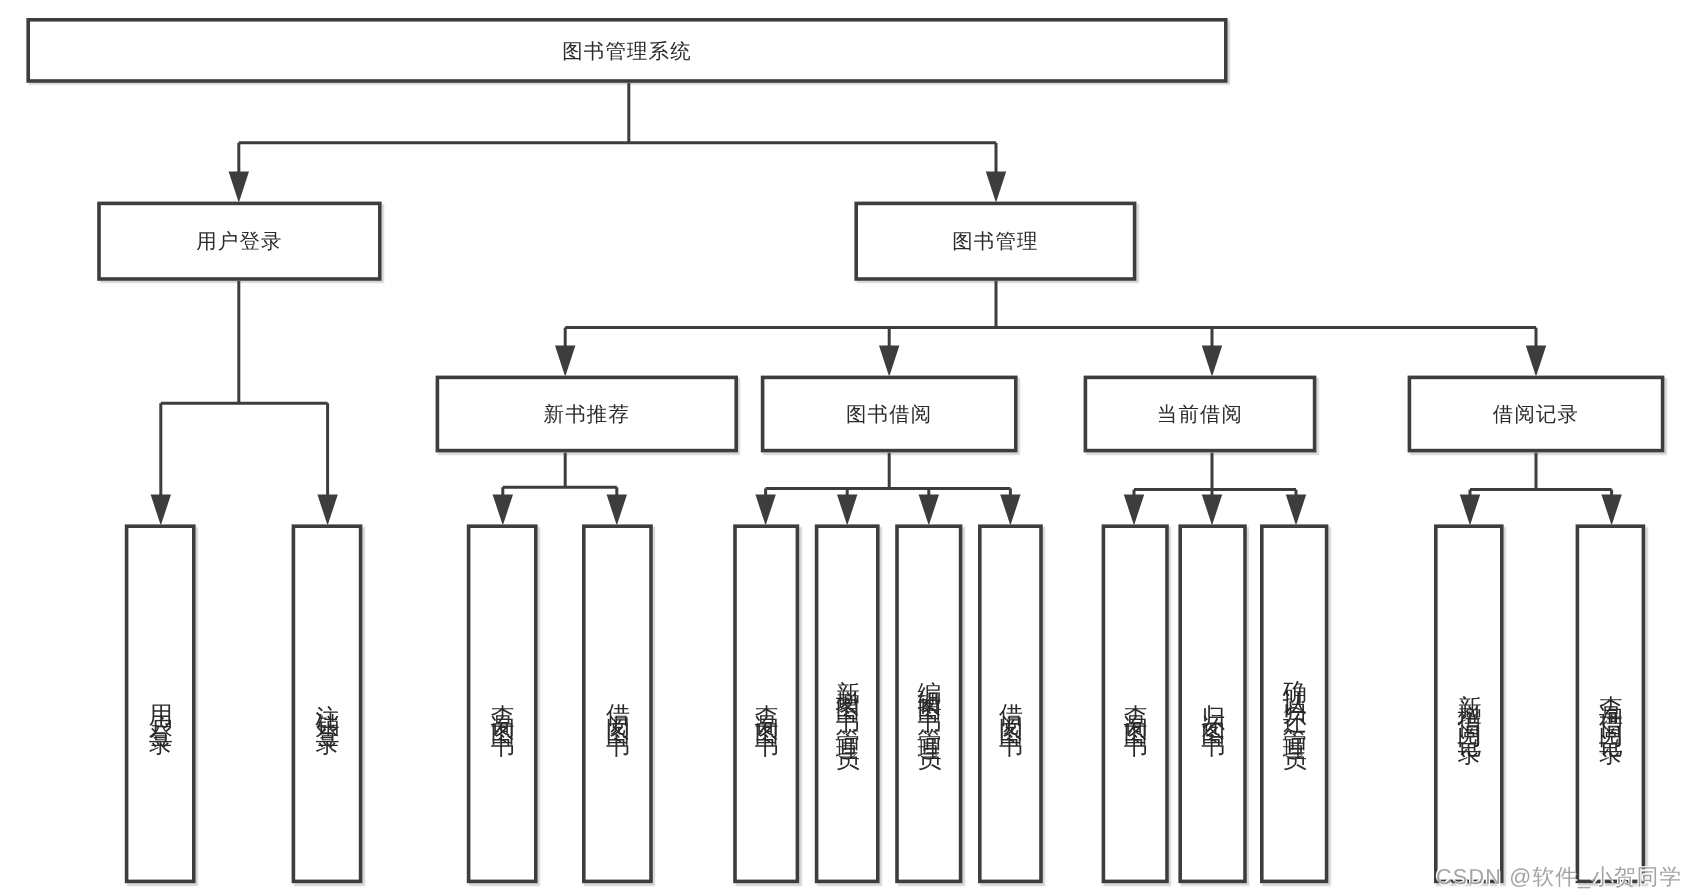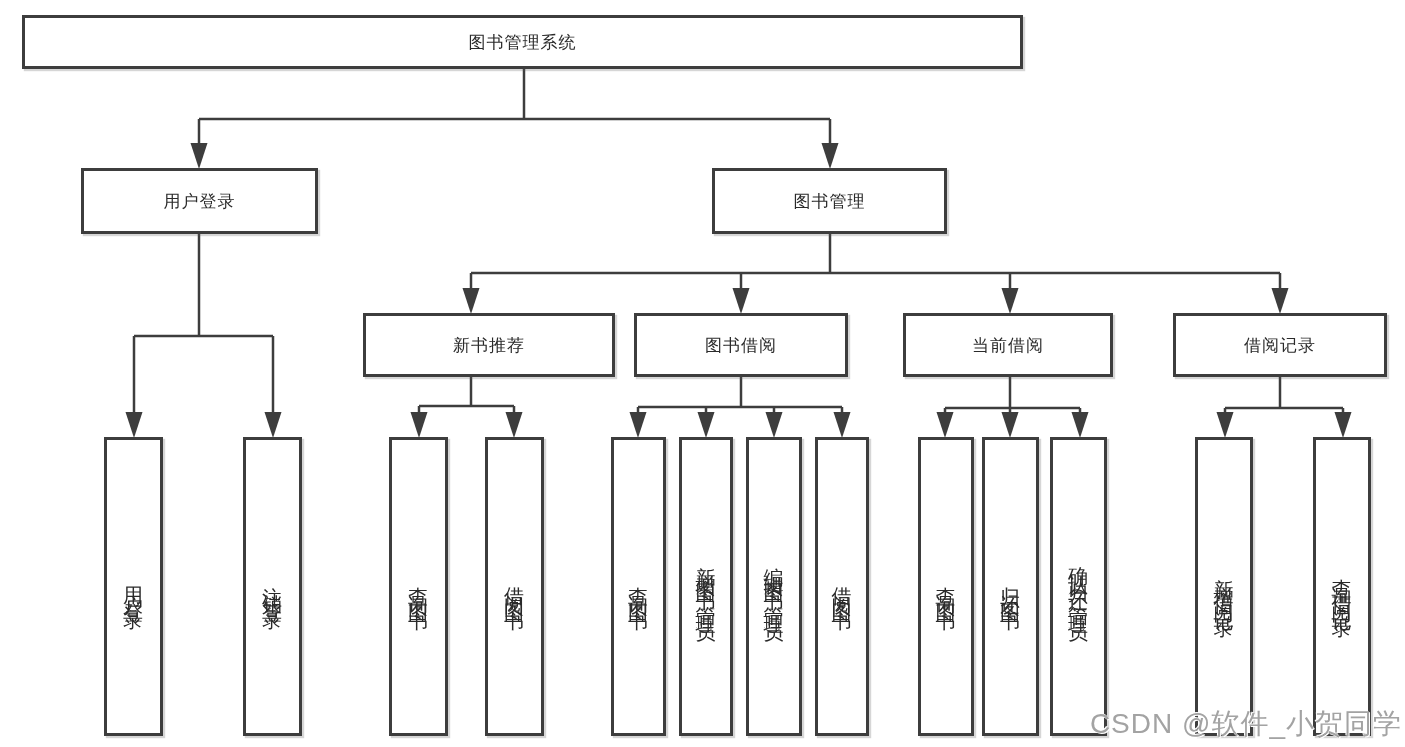--- a/index.html
+++ b/index.html
@@ -42,21 +42,21 @@
     text-orientation: mixed;
     font-size: 20px;
     letter-spacing: 0.4em;
     white-space: normal;
     line-height: 1.1;
   }
   #watermark {
     position: absolute;
     right: 3px;
     bottom: 4px;
-    font-size: 28px;
+    font-size: 18px;
     color: #a3a3a3;
     text-shadow: 1px 1px 0 #ffffff, -1px -1px 0 #ffffff;
     letter-spacing: 1px;
   }
 </style>
 </head>
 <body>
 
 <div id="canvas">
   <svg id="connector-layer" xmlns="http://www.w3.org/2000/svg">
@@ -112,21 +112,21 @@
       <polygon points="1071.5,412 1088.5,412 1080,438" fill="#3d3d3d"></polygon>
       <polygon points="1216.5,412 1233.5,412 1225,438" fill="#3d3d3d"></polygon>
       <polygon points="1334.5,412 1351.5,412 1343,438" fill="#3d3d3d"></polygon>
     </svg>
   <div id="nodes">
       <div class="node" style="left: 22px; top: 15px; width: 1001px; height: 54px; border-color: rgb(61, 61, 61); color: rgb(42, 42, 42);">图书管理系统</div>
       <div class="node" style="left: 81px; top: 168px; width: 237px; height: 66px; border-color: rgb(61, 61, 61); color: rgb(42, 42, 42);">用户登录</div>
       <div class="node" style="left: 712px; top: 168px; width: 235px; height: 66px; border-color: rgb(61, 61, 61); color: rgb(42, 42, 42);">图书管理</div>
       <div class="node" style="left: 363px; top: 313px; width: 252px; height: 64px; border-color: rgb(61, 61, 61); color: rgb(42, 42, 42);">新书推荐</div>
       <div class="node" style="left: 634px; top: 313px; width: 214px; height: 64px; border-color: rgb(61, 61, 61); color: rgb(42, 42, 42);">图书借阅</div>
-      <div class="node" style="left: 903px; top: 313px; width: 210px; height: 64px; border-color: rgb(61, 61, 61); color: rgb(42, 42, 42);">当前借阅</div>
+      <div class="node" style="left: 903px; top: 313px; width: 194px; height: 64px; border-color: rgb(61, 61, 61); color: rgb(42, 42, 42);">当前借阅</div>
       <div class="node" style="left: 1173px; top: 313px; width: 214px; height: 64px; border-color: rgb(61, 61, 61); color: rgb(42, 42, 42);">借阅记录</div>
       <div class="node vertical" style="left: 104px; top: 437px; width: 59px; height: 299px; border-color: rgb(61, 61, 61); color: rgb(42, 42, 42);">用户登录</div>
       <div class="node vertical" style="left: 243px; top: 437px; width: 59px; height: 299px; border-color: rgb(61, 61, 61); color: rgb(42, 42, 42);">注销登录</div>
       <div class="node vertical" style="left: 389px; top: 437px; width: 59px; height: 299px; border-color: rgb(61, 61, 61); color: rgb(42, 42, 42);">查询图书</div>
       <div class="node vertical" style="left: 485px; top: 437px; width: 59px; height: 299px; border-color: rgb(61, 61, 61); color: rgb(42, 42, 42);">借阅图书</div>
       <div class="node vertical" style="left: 611px; top: 437px; width: 55px; height: 299px; border-color: rgb(61, 61, 61); color: rgb(42, 42, 42);">查询图书</div>
       <div class="node vertical" style="left: 679px; top: 437px; width: 54px; height: 299px; border-color: rgb(61, 61, 61); color: rgb(42, 42, 42);">新增图书（管理员）</div>
       <div class="node vertical" style="left: 746px; top: 437px; width: 56px; height: 299px; border-color: rgb(61, 61, 61); color: rgb(42, 42, 42);">编辑图书（管理员）</div>
       <div class="node vertical" style="left: 815px; top: 437px; width: 54px; height: 299px; border-color: rgb(61, 61, 61); color: rgb(42, 42, 42);">借阅图书</div>
       <div class="node vertical" style="left: 918px; top: 437px; width: 56px; height: 299px; border-color: rgb(61, 61, 61); color: rgb(42, 42, 42);">查询图书</div>

